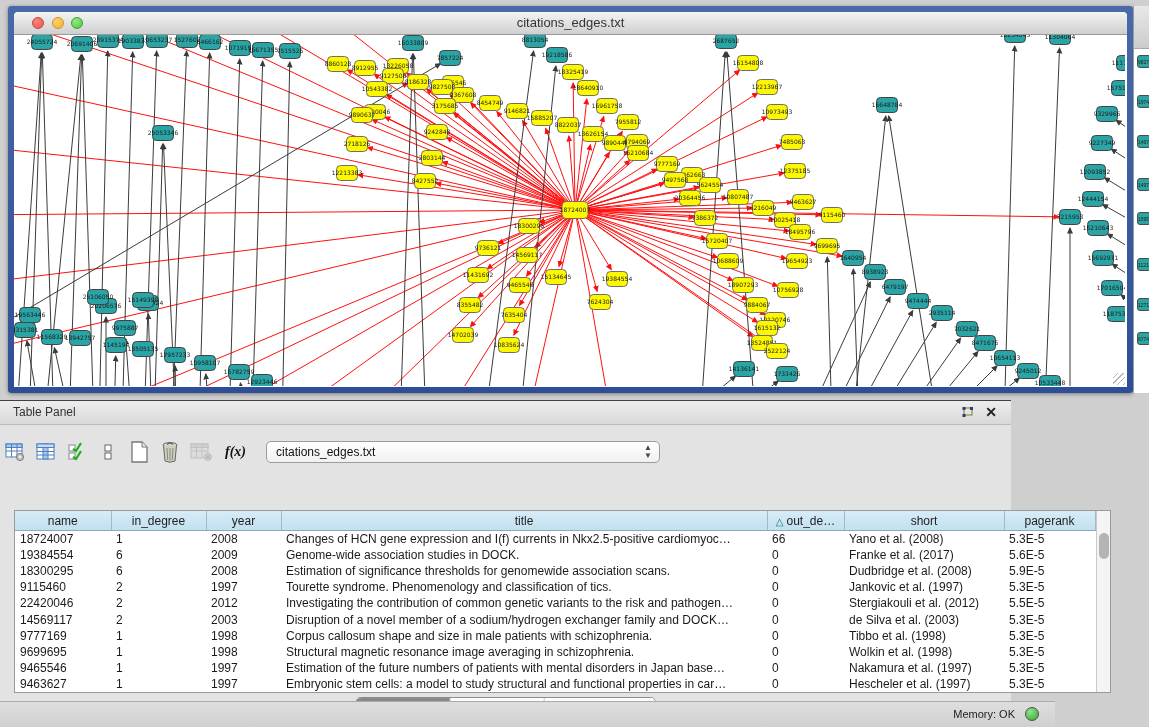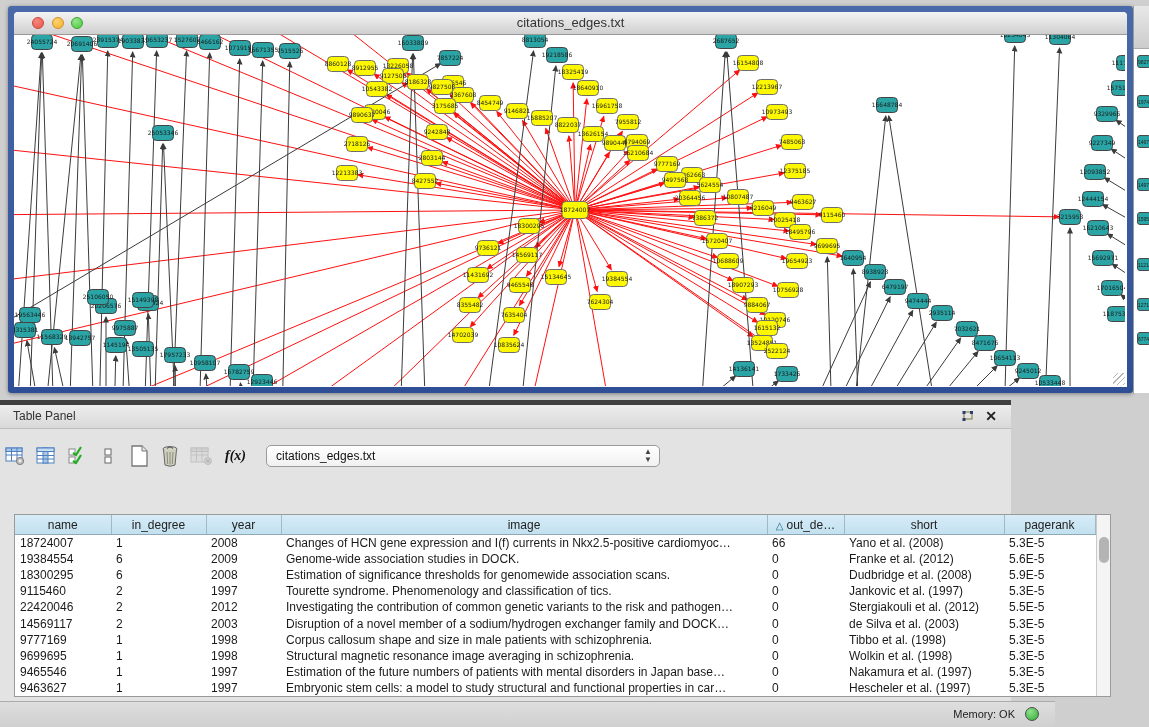--- a/index.html
+++ b/index.html
@@ -34,21 +34,21 @@
   .canvas svg{position:absolute;left:0;top:0;}
   .resize-grip{position:absolute;right:2px;bottom:2px;width:12px;height:12px;
     background:repeating-linear-gradient(135deg,transparent 0 3px,#b5b5b5 3px 4px);}
   
   text.nlabel{font-family:"DejaVu Sans",sans-serif;font-size:6px;fill:#1c1c1c;}
   
   .right-strip{position:absolute;left:1133px;top:6px;width:16px;height:387px;overflow:hidden;background:#fff;border-left:1px solid #9a9a9a;}
   .right-strip .strip-top{position:absolute;left:0;top:0;width:16px;height:42px;background:linear-gradient(180deg,#e8e8e8,#cccccc);border-bottom:1px solid #aaa;}
   .strip-node{position:absolute;left:3px;width:14px;height:13px;border-radius:3px;box-sizing:border-box;border:1px solid #4a4a4a;font-size:5px;color:#222;overflow:hidden;line-height:13px;}
   
-  .table-panel{position:absolute;left:0;top:400px;width:1011px;height:300px;background:#e3e3e3;border-top:5px solid #404040;}
+  .table-panel{position:absolute;left:0;top:400px;width:1011px;height:300px;background:#e3e3e3;border-top:1px solid #404040;}
   .panel-header{height:23px;background:linear-gradient(180deg,#ededed,#d9d9d9);border-bottom:1px solid #bdbdbd;position:relative;}
   .panel-title{position:absolute;left:13px;top:4px;font-size:12px;color:#333;}
   .ph-icon{position:absolute;top:4px;width:16px;height:16px;cursor:default;}
   .ph-float{right:36px;}
   .ph-close{right:12px;font-size:14px;font-weight:bold;color:#222;text-align:center;line-height:15px;}
   .panel-body{position:relative;height:276px;}
   
   .toolbar{position:absolute;left:2px;top:12px;height:30px;display:flex;align-items:center;}
   .tbtn{width:26px;height:26px;margin-right:5px;display:flex;align-items:center;justify-content:center;border-radius:3px;}
   .tbtn.disabled{opacity:.45;}
@@ -622,21 +622,21 @@
             <col style="width:486px">
           <col style="width:77px">
             <col style="width:160px">
             <col style="width:91px">
         </colgroup>
         <thead>
             <tr id="table-head-row">
               <th>name</th>
               <th>in_degree</th>
               <th>year</th>
-              <th>image</th>
+              <th>title</th>
               <th><span class="sort-tri">△</span>out_de…</th>
               <th>short</th>
               <th>pagerank</th>
             </tr>
           </thead>
         <tbody id="table-body">
             <tr>
               <td>18724007</td>
               <td>1</td>
               <td>2008</td>
@@ -644,21 +644,21 @@
               <td>66</td>
               <td>Yano et al. (2008)</td>
               <td>5.3E-5</td>
             </tr>
             <tr>
               <td>19384554</td>
               <td>6</td>
               <td>2009</td>
               <td>Genome-wide association studies in DOCK.</td>
               <td>0</td>
-              <td>Franke et al. (2012)</td>
+              <td>Franke et al. (2017)</td>
               <td>5.6E-5</td>
             </tr>
             <tr>
               <td>18300295</td>
               <td>6</td>
               <td>2008</td>
               <td>Estimation of significance thresholds for genomewide association scans.</td>
               <td>0</td>
               <td>Dudbridge et al. (2008)</td>
               <td>5.9E-5</td>

